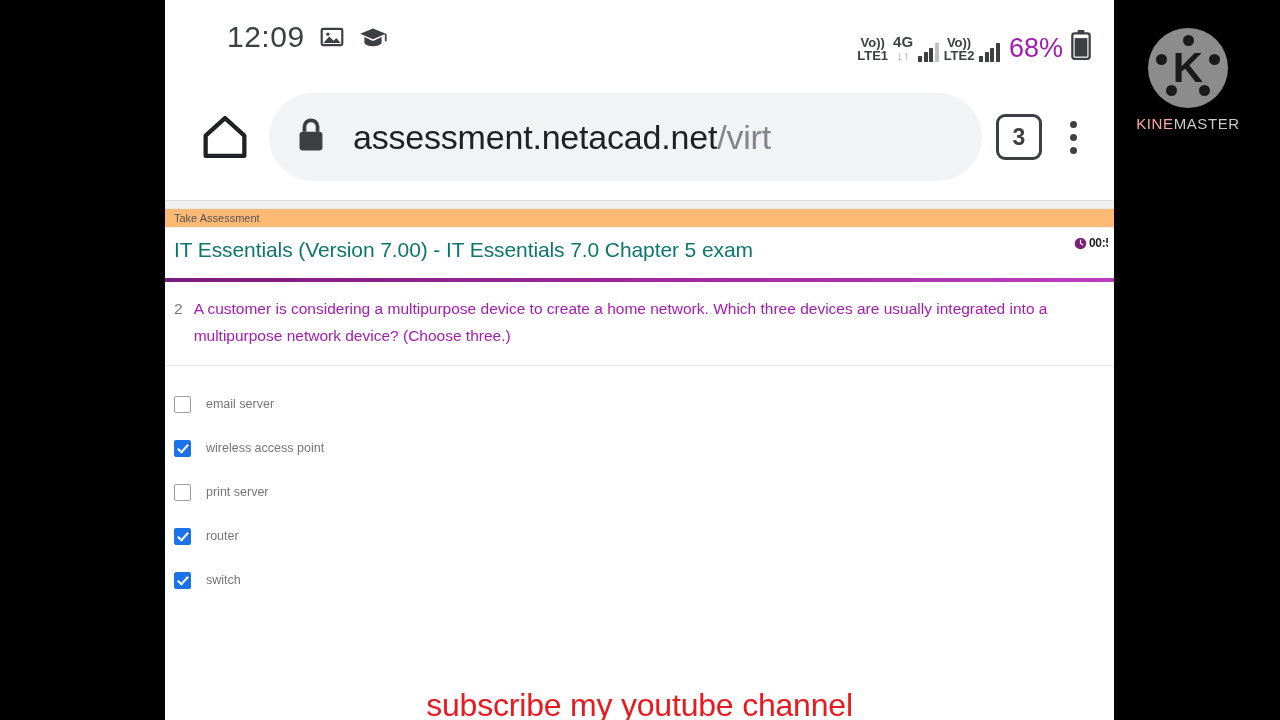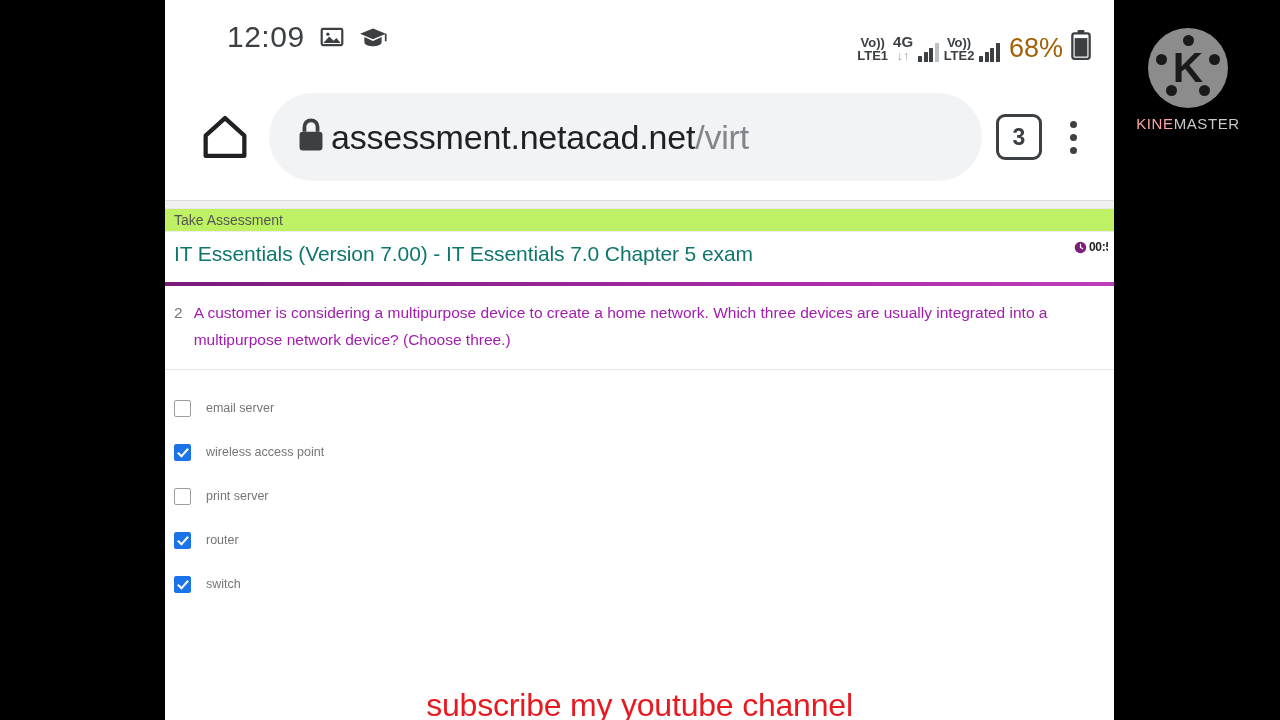--- a/index.html
+++ b/index.html
@@ -81,21 +81,21 @@
   .bars { display: flex; align-items: flex-end; gap: 1.5px; height: 20px; }
   .bars i { display: block; width: 4px; background: #3c4043; border-radius: 0.5px; }
   .bars i:nth-child(1) { height: 6px; }
   .bars i:nth-child(2) { height: 10px; }
   .bars i:nth-child(3) { height: 14px; }
   .bars i:nth-child(4) { height: 19px; }
   .bars.dim i:nth-child(4) { background: #bdc1c6; }
 
   .batt-pct {
     font-size: 27px;
-    color: #a16207;
+    color: #a21caf;
     margin-left: 4px;
     line-height: 1;
     margin-top: 24px;
   }
 
   
   .omnibar {
     position: relative;
     height: 126px;
     background: #ffffff;
@@ -107,21 +107,21 @@
   .home-btn { width: 60px; display: flex; align-items: center; justify-content: center; cursor: pointer; }
 
   .urlbox {
     flex: 1;
     height: 88px;
     background: #f1f3f4;
     border-radius: 44px;
     display: flex;
     align-items: center;
     padding: 0 26px;
-    gap: 4px;
+    gap: 26px;
     overflow: hidden;
     cursor: text;
   }
   .url-text {
     font-size: 34px;
     color: #202124;
     white-space: nowrap;
     letter-spacing: -0.2px;
   }
   .url-text .path { color: #80868b; }
@@ -151,23 +151,23 @@
   }
 
   .page-strip {
     height: 8px;
     background: #f1f1f1;
     border-bottom: 1px solid #e8e8e8;
   }
 
   .crumb {
     padding: 3px 0 3px 9px;
-    font-size: 14px;
+    font-size: 11px;
     color: #555555;
-    background: #bef264;
+    background: #fdba74;
     border-bottom: 1px solid #ededed;
   }
 
   .title-row {
     position: relative;
     display: flex;
     align-items: flex-start;
     padding: 10px 0 16px 9px;
     background: #ffffff;
   }

